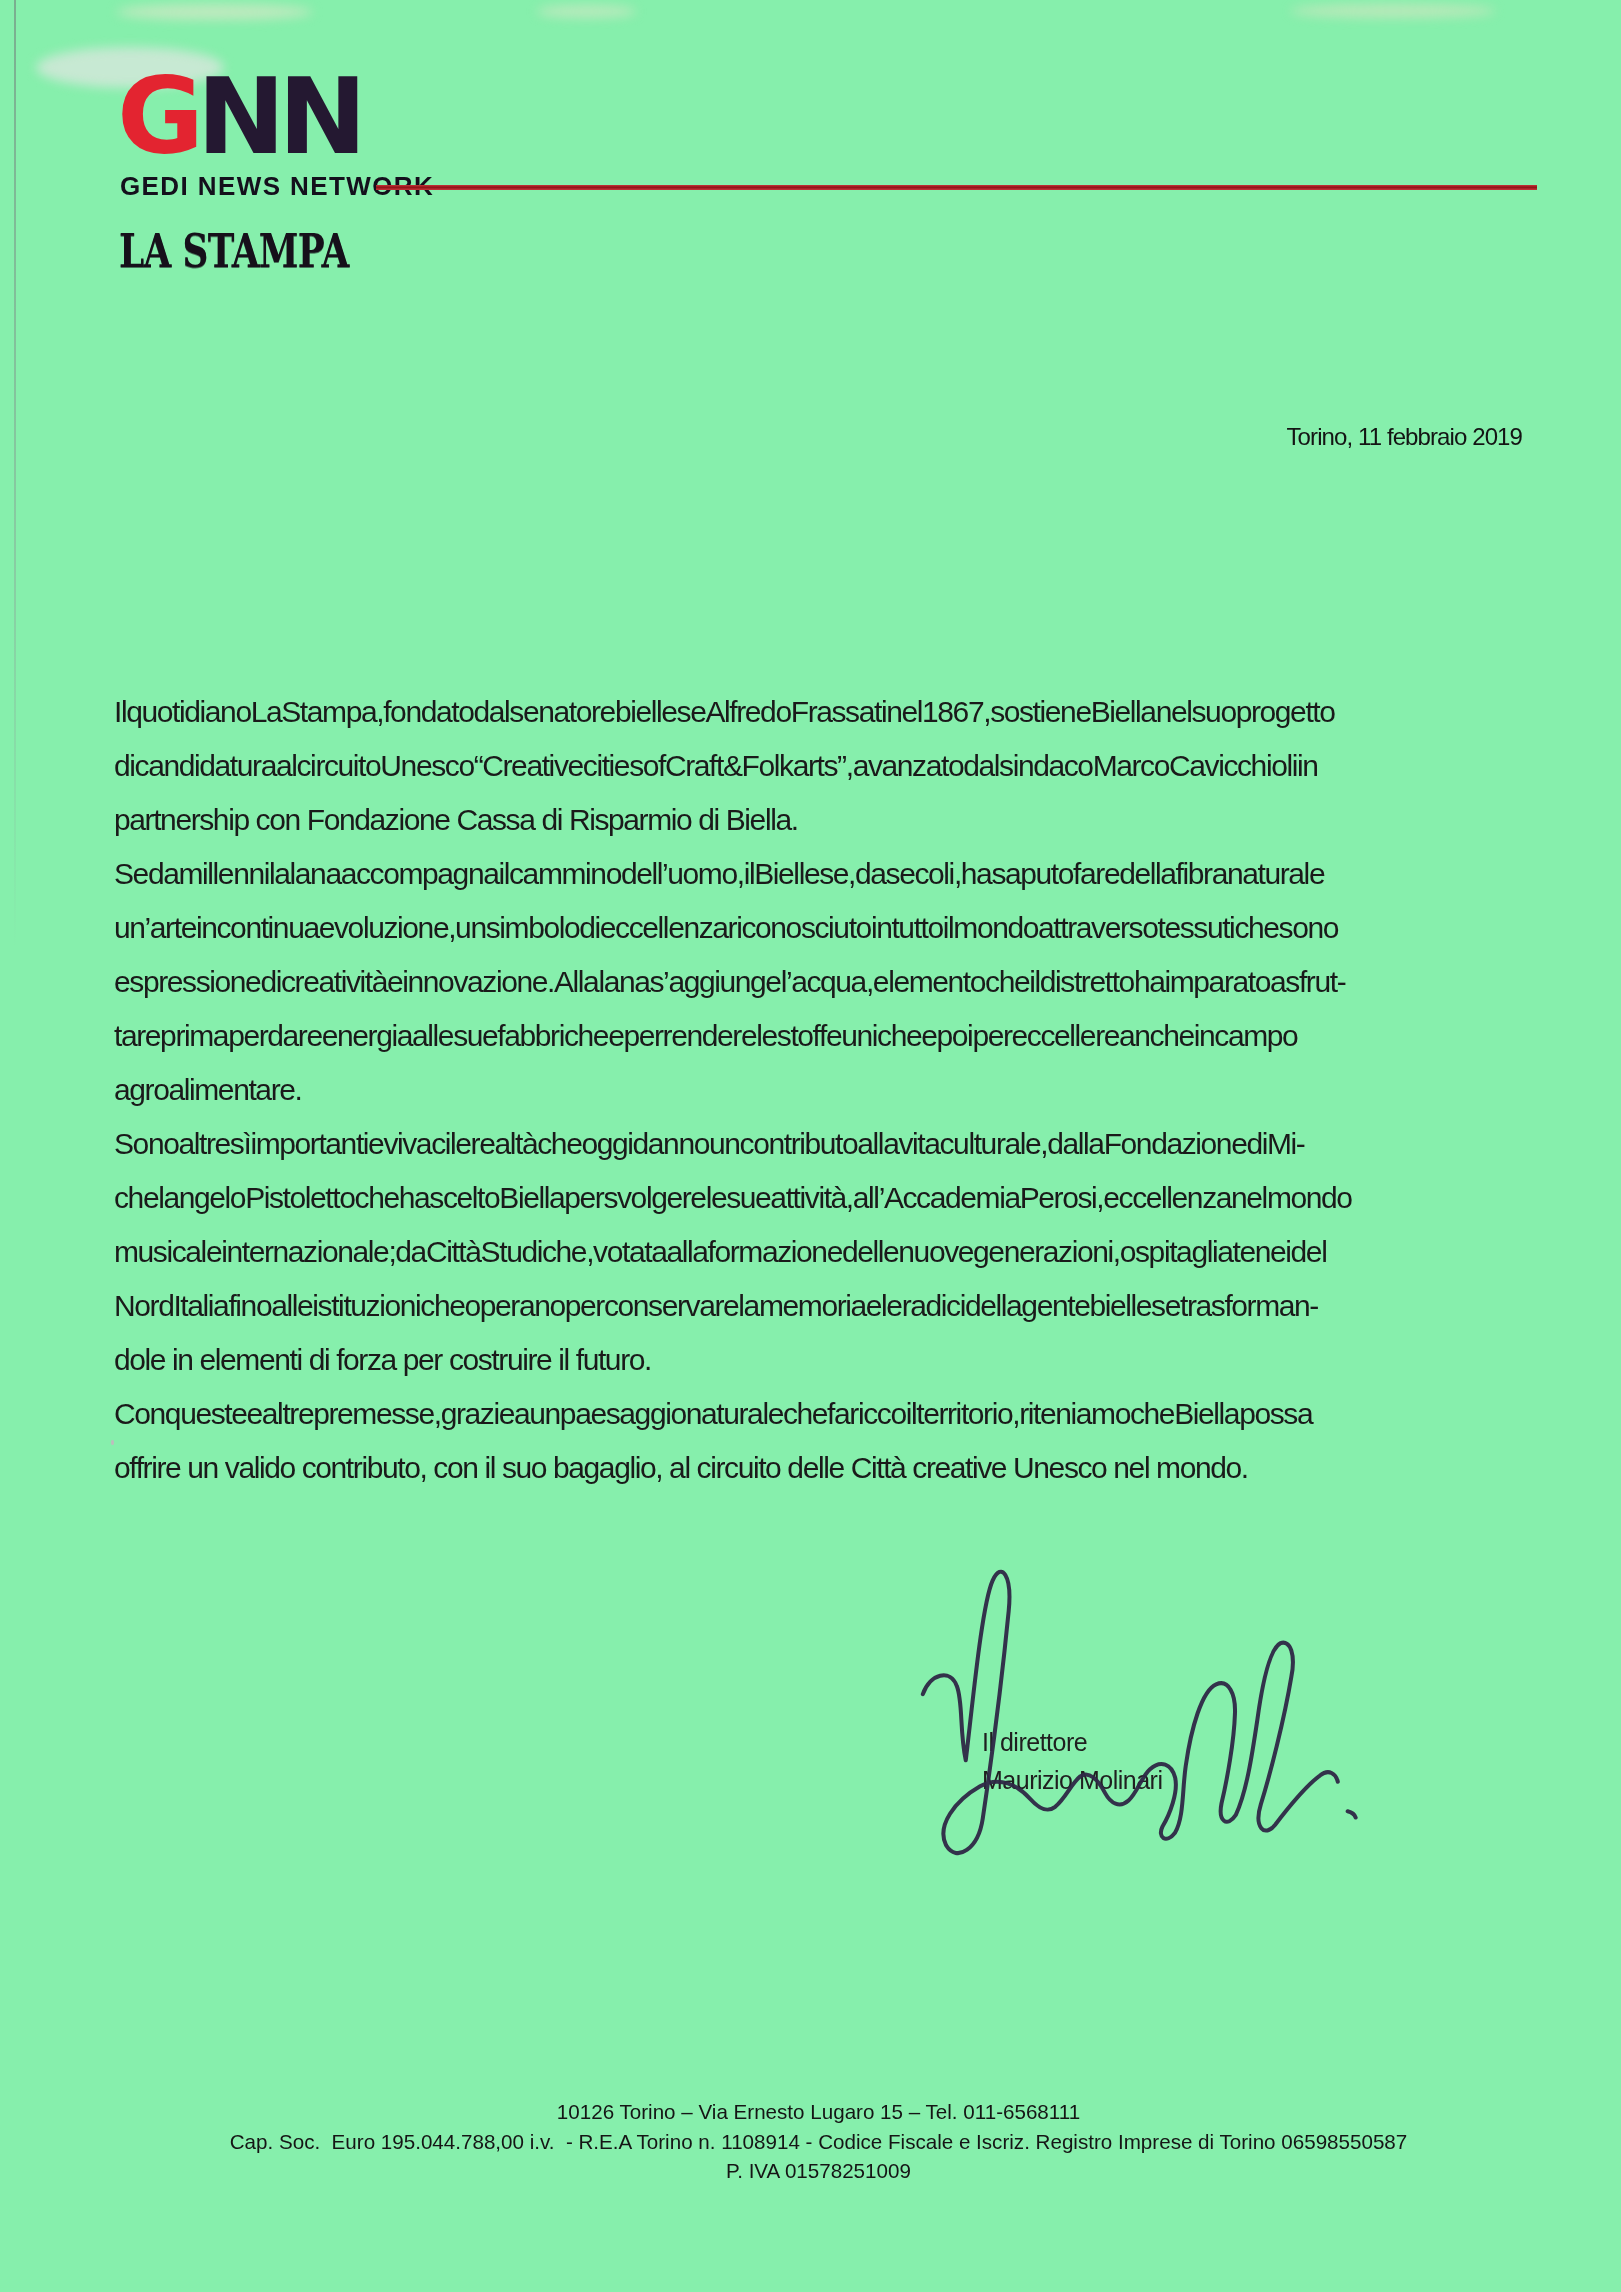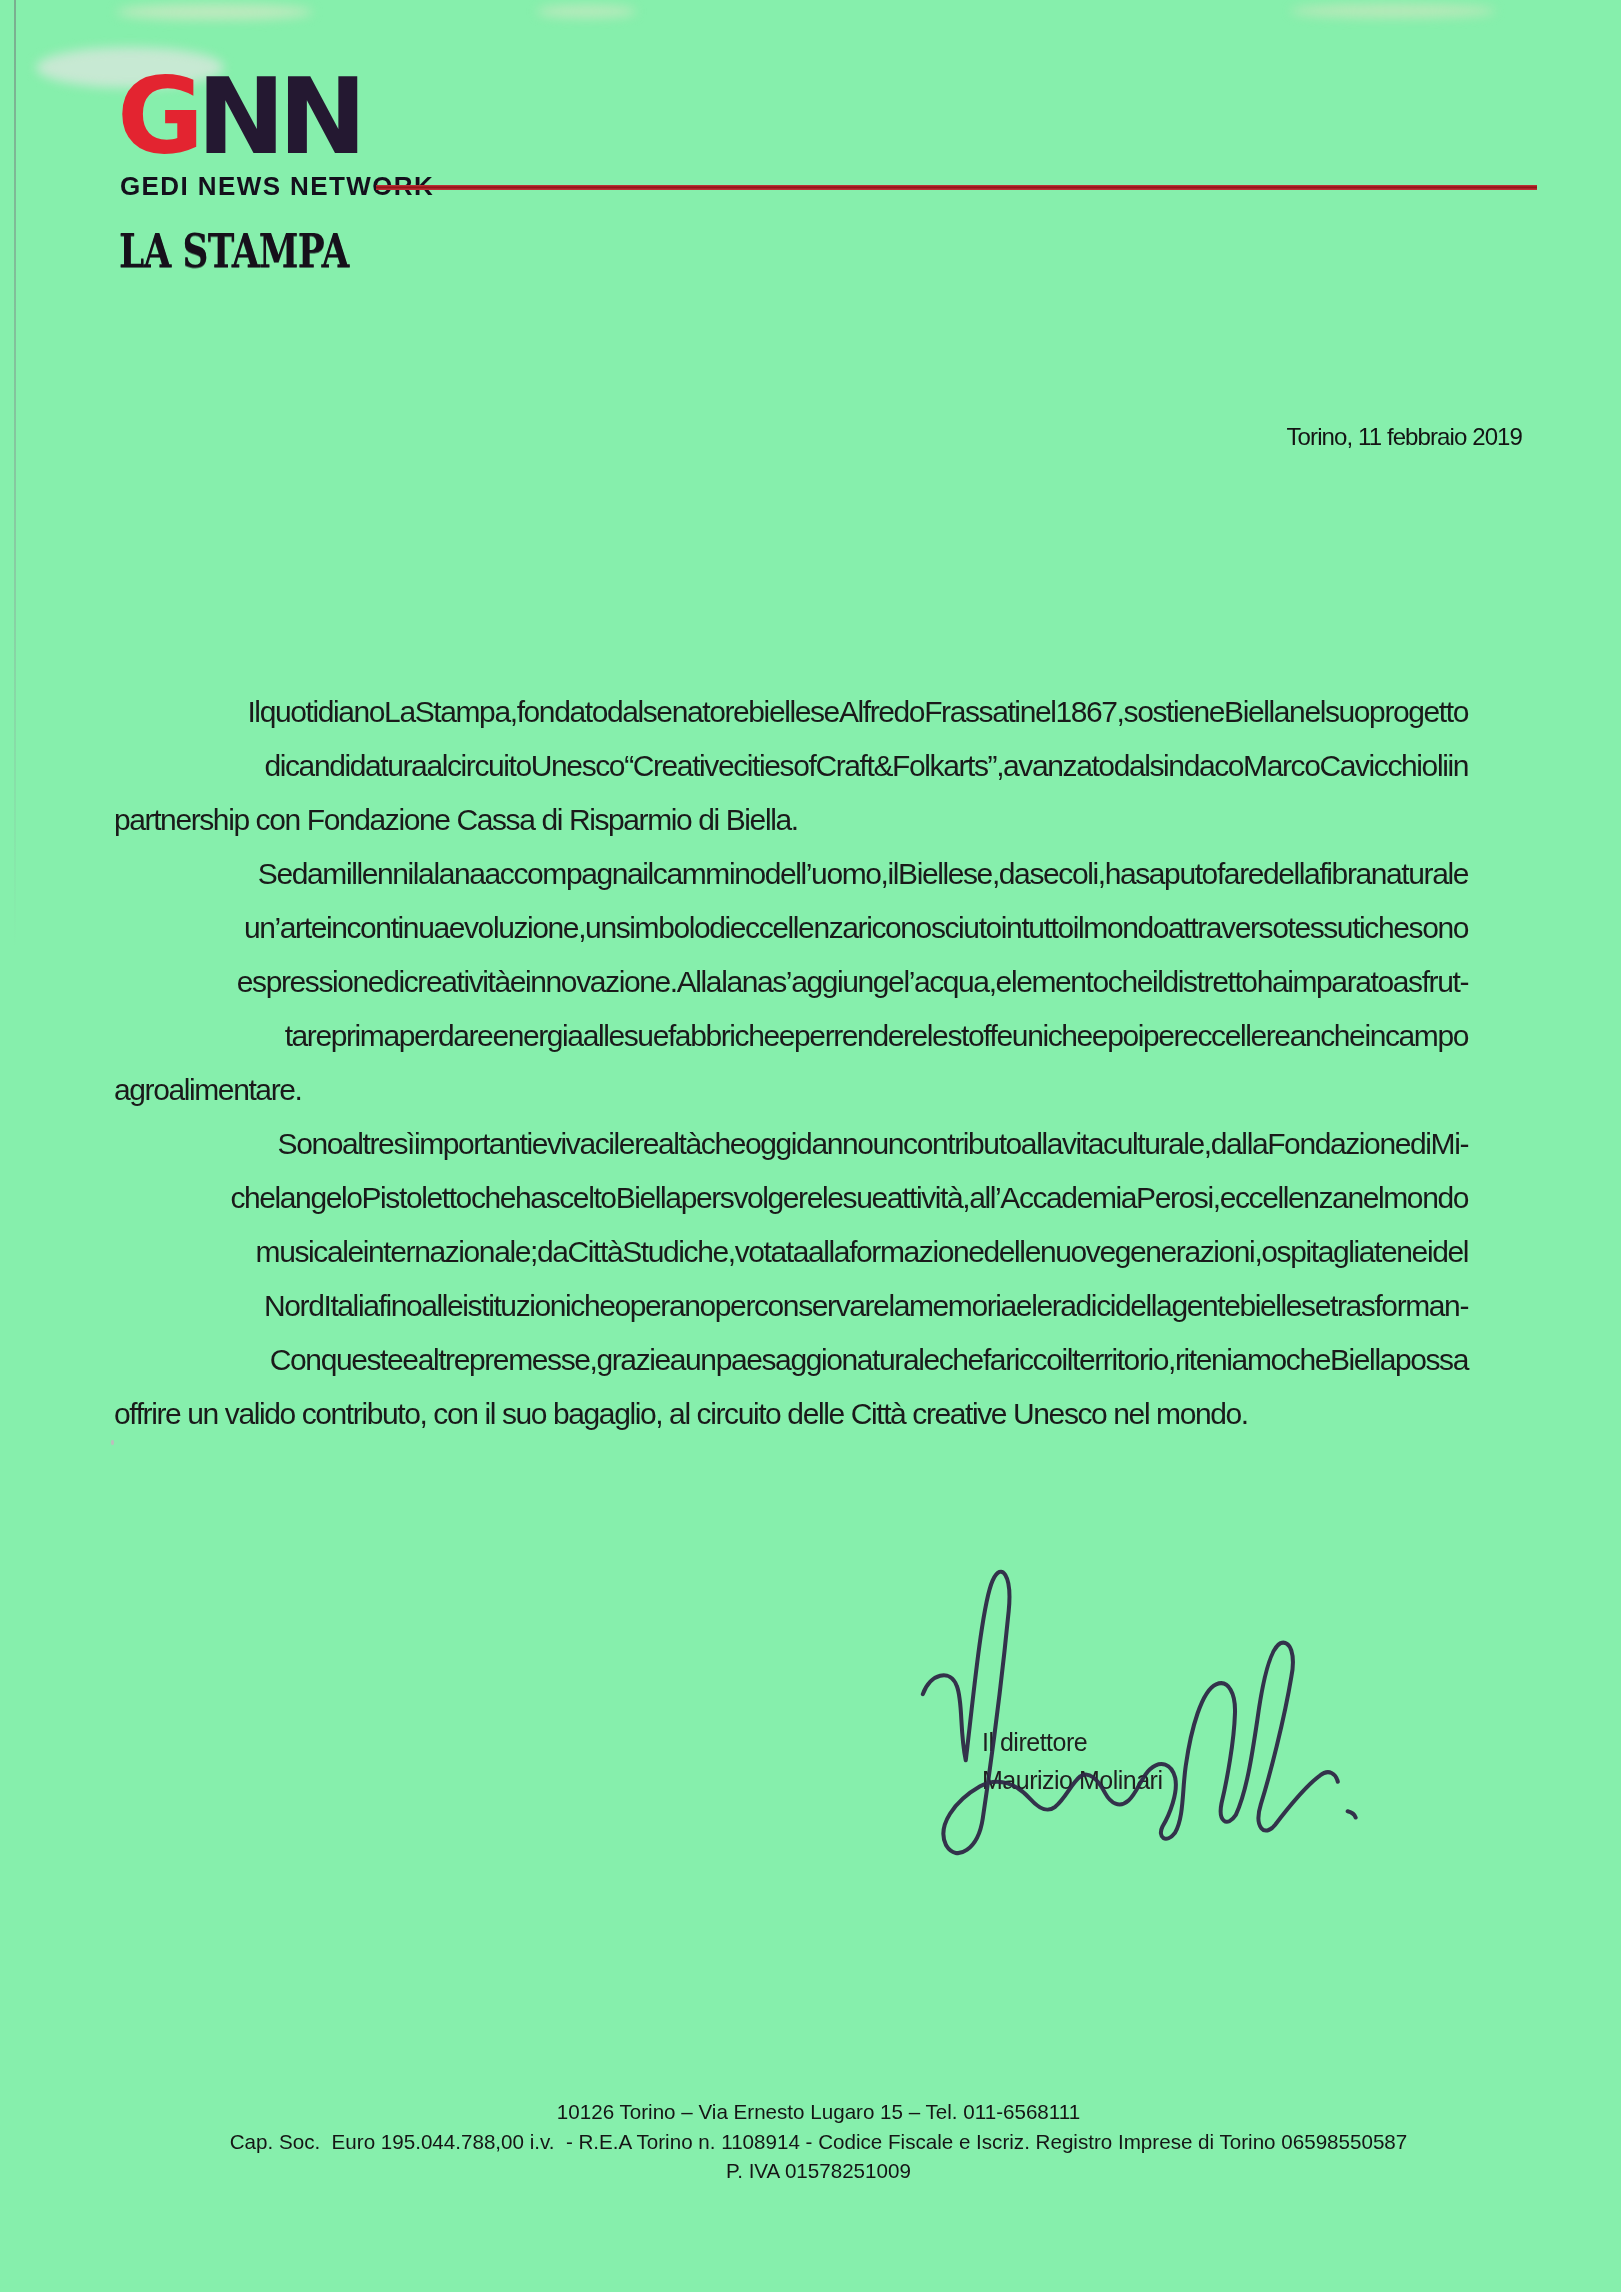--- a/index.html
+++ b/index.html
@@ -61,21 +61,21 @@
     position: absolute; right: 99px; top: 423px;
     font-size: 24px; letter-spacing: -0.9px; color: #141414; white-space: nowrap;
   }
 
   
   .body-block {
     position: absolute; left: 114px; top: 685px; width: 1354px;
     font-size: 30px; letter-spacing: -1.4px; color: #1a1a1a;
   }
   .body-line { height: 54px; line-height: 54px; white-space: nowrap; }
-  .body-line.just { display: flex; justify-content: flex-end; }
+  .body-line.just { display: flex; justify-content: flex-start; }
   .body-line.just span { flex: 0 0 auto; }
 
   
   .sig-text {
     position: absolute; left: 982px; top: 1723px;
     font-size: 25px; letter-spacing: -0.5px; line-height: 38px;
     color: #1f1f1f; white-space: nowrap;
   }
   .sig-svg { position: absolute; left: 900px; top: 1560px; pointer-events: none; }
 
@@ -300,20 +300,21 @@
         <span>la</span>
         <span>memoria</span>
         <span>e</span>
         <span>le</span>
         <span>radici</span>
         <span>della</span>
         <span>gente</span>
         <span>biellese</span>
         <span>trasforman-</span>
       </div>
+      <div class="body-line">dole in elementi di forza per costruire il futuro.</div>
       <div class="body-line just">
         <span>Con</span>
         <span>queste</span>
         <span>e</span>
         <span>altre</span>
         <span>premesse,</span>
         <span>grazie</span>
         <span>a</span>
         <span>un</span>
         <span>paesaggio</span>

